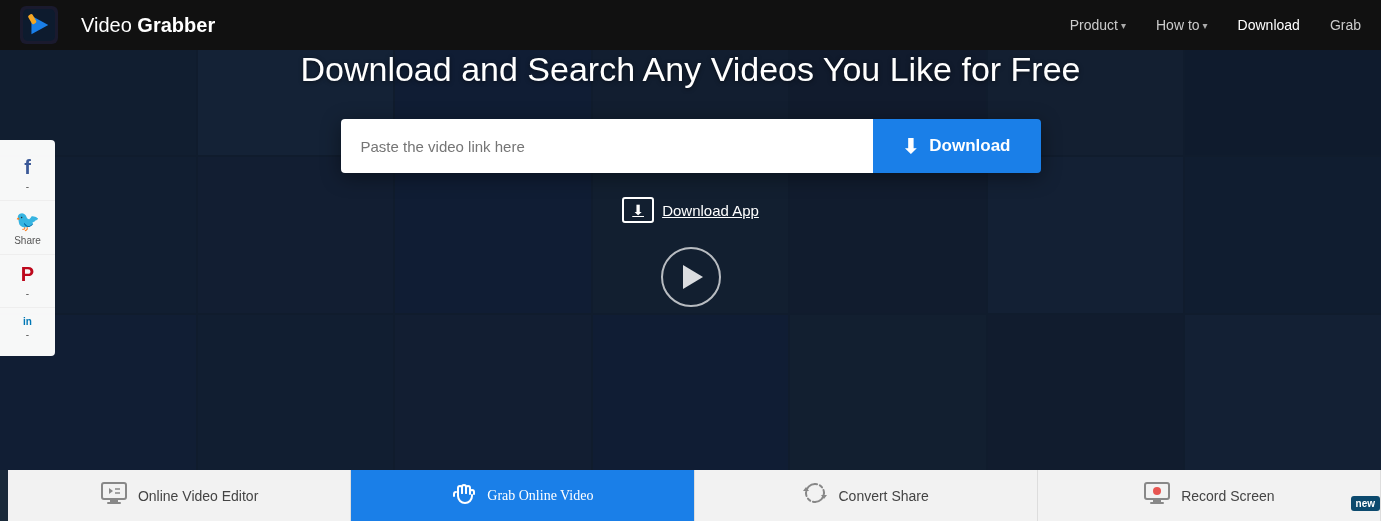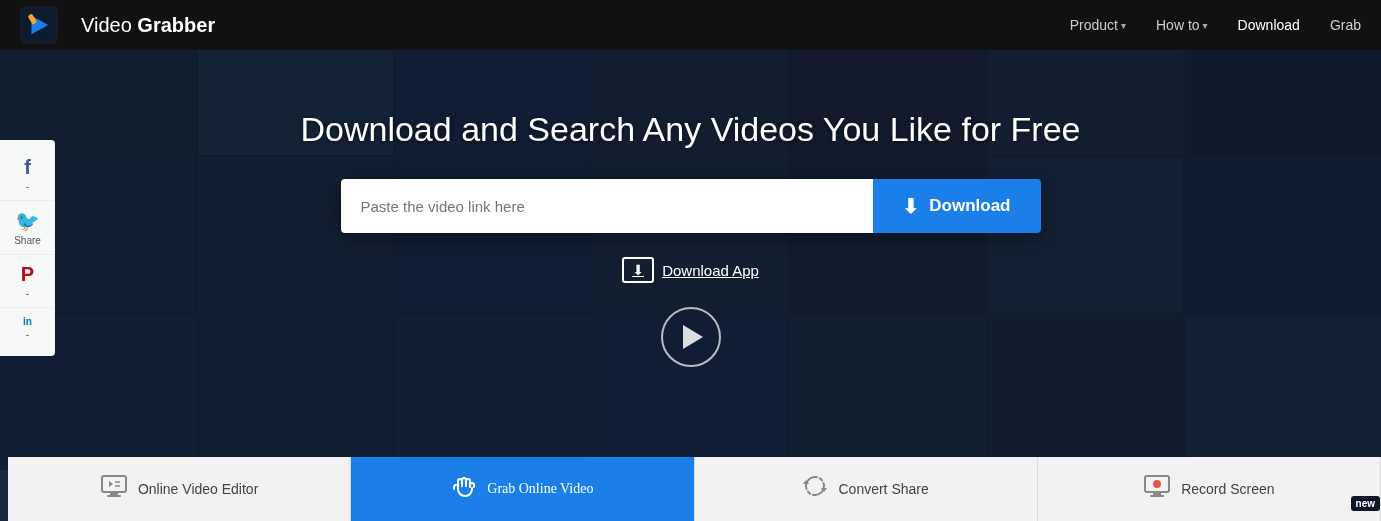--- a/index.html
+++ b/index.html
@@ -150,21 +150,20 @@
     .li-icon { color: #0077b5; }
 
     
     .hero-content {
       position: absolute;
       top: 50px;
       left: 0; right: 0;
       display: flex;
       flex-direction: column;
       align-items: center;
-      padding-top: 60px;
       z-index: 10;
     }
 
     .hero-title {
       color: #fff;
       font-size: 34px;
       font-weight: 400;
       text-align: center;
       margin-bottom: 30px;
       text-shadow: 0 1px 4px rgba(0,0,0,0.5);
@@ -245,21 +244,21 @@
       border-top: 12px solid transparent;
       border-bottom: 12px solid transparent;
       border-left: 20px solid rgba(255,255,255,0.85);
       margin-left: 4px;
     }
 
     
     .bottom-tabs {
       position: absolute;
       bottom: 0; left: 8px; right: 0;
-      height: 64px;
+      height: 51px;
       background: #f2f2f2;
       display: flex;
       z-index: 100;
     }
     .bottom-tab {
       flex: 1;
       display: flex;
       align-items: center;
       justify-content: center;
       gap: 10px;
@@ -276,21 +275,21 @@
     .tab-icon {
       font-size: 22px;
     }
     .tab-label { font-size: 14px; font-weight: 500; }
 
     
     .new-badge {
       position: absolute;
       bottom: 10px;
       right: 0;
-      background: #0f172a;
+      background: #0c4a6e;
       color: #fff;
       font-size: 10px;
       font-weight: 700;
       padding: 2px 5px;
       border-radius: 3px;
     }
     .last-tab-wrap {
       flex: 1;
       position: relative;
       display: flex;

